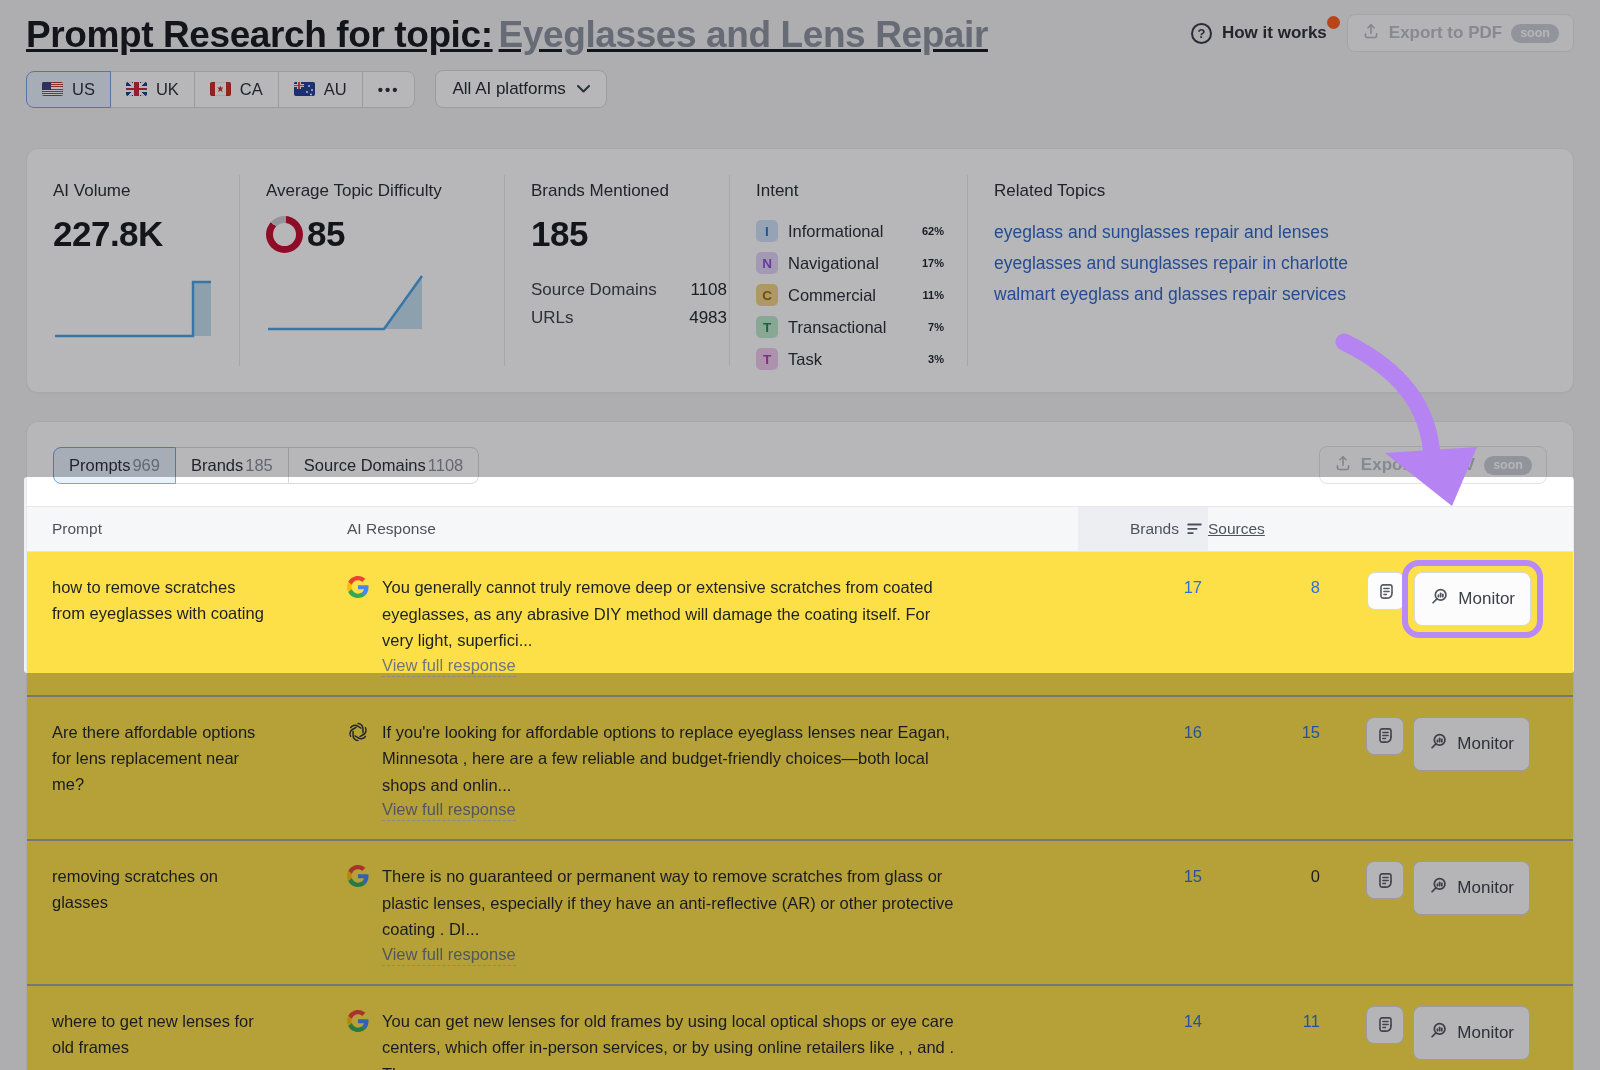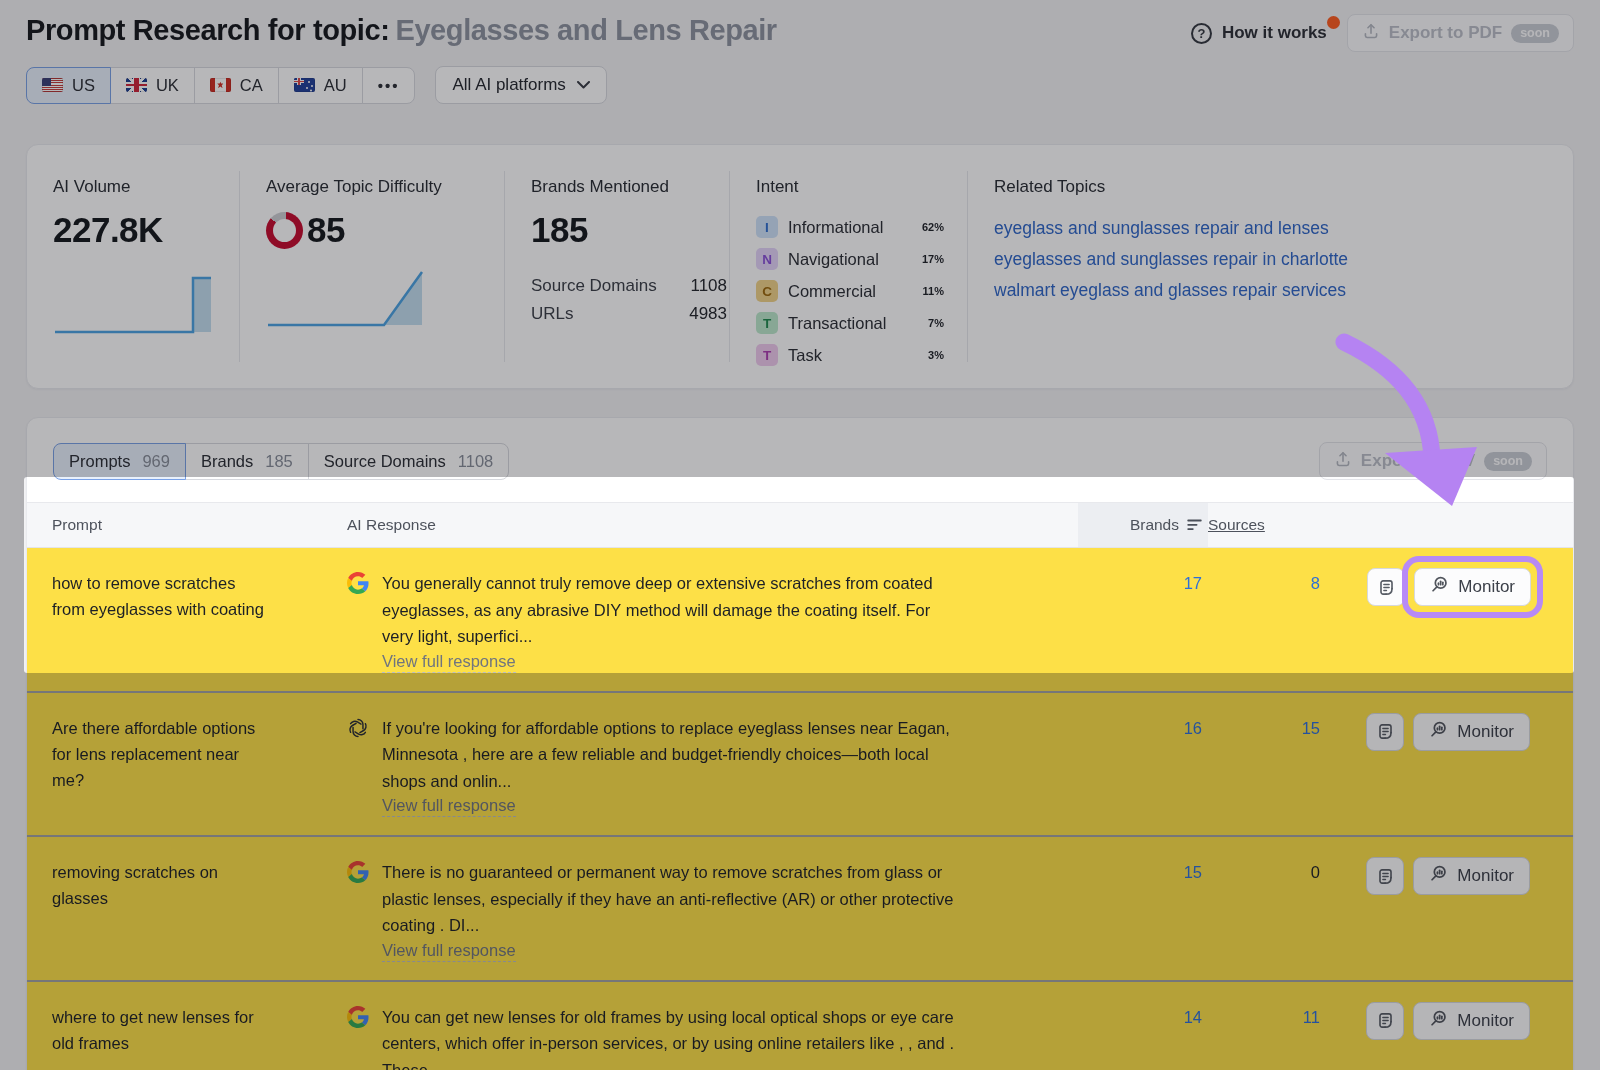--- a/index.html
+++ b/index.html
@@ -7,21 +7,21 @@
   body {
     background:#f2f2f4;
     font-family:"Liberation Sans", sans-serif;
     color:#1d2026;
     position:relative;
   }
   .page { padding:12px 26px 0 26px; position:relative; }
 
   
   .topbar { display:flex; justify-content:space-between; align-items:flex-start; }
-  h1 { font-size:29px; font-weight:700; letter-spacing:-0.4px; color:#15171c; padding-top:2px; }
+  h1 { font-size:37px; font-weight:700; letter-spacing:-0.4px; color:#15171c; padding-top:2px;text-decoration:underline; }
   h1 .topic { color:#8d939f; margin-left:6px; }
   .topbar-right { display:flex; align-items:center; gap:20px; margin-top:2px; }
   .hiw { display:flex; align-items:center; gap:10px; position:relative; cursor:pointer; }
   .q-icon { width:21px; height:21px; border:2px solid #33373f; border-radius:50%;
     display:flex; align-items:center; justify-content:center;
     font-size:13px; font-weight:700; color:#33373f; }
   .hiw-label { font-size:17px; font-weight:700; color:#2b2e35; }
   .hiw-dot { position:absolute; top:-7px; right:-13px; width:13px; height:13px; border-radius:50%; }
   .ghost-btn { display:flex; align-items:center; gap:9px; height:38px; padding:0 14px;
     background:#fbfbfc; border:1px solid #e3e4e9; border-radius:8px;
@@ -95,21 +95,21 @@
     justify-content:center; font-size:13.5px; font-weight:700; flex:none; }
   .iname { margin-left:10px; font-size:16.5px; color:#2a2d34; }
   .ipct { margin-left:auto; font-size:11px; font-weight:700; color:#1e2127; }
   .related-list { margin-top:16px; }
   .rlink { display:block; font-size:17.5px; color:#2e66c8; line-height:31px;
     text-decoration:none; cursor:pointer; width:fit-content; }
 
   
   .list-card { margin-top:28px; min-height:660px; }
   .list-toolbar { display:flex; align-items:center; justify-content:space-between; padding:24px 26px 0 26px; }
-  .tab-btn { gap:12px; }
+  .tab-btn { gap:2px; }
   .tab-count { color:#878d99; }
 
   .grid { display:grid; grid-template-columns:320px 1fr 130px 120px 245px; }
   .thead { margin-top:0; height:46px; align-items:center; background:#f6f7f9;
     border-top:1px solid #e8e9ed; border-bottom:1px solid #e3e4e9;
     font-size:15.5px; color:#4d525c; margin-top:22px; }
   .th-prompt { padding-left:25px; }
   .th-brands { background:#eceef2; height:100%; display:flex; align-items:center;
     justify-content:flex-end; gap:8px; padding-right:6px; cursor:pointer; }
   .th-sources { text-align:left; padding-right:8px;text-decoration:underline; }
@@ -122,21 +122,21 @@
   .view-link { display:inline-block; margin-top:2px; font-size:16.5px; color:#70757f;
     border-bottom:1.5px dashed #b9bdc5; padding-bottom:1px; cursor:pointer; }
   .cell-brands, .cell-sources { text-align:right; font-size:16.5px; line-height:26px; color:#2e6fd8; cursor:pointer; }
   .cell-brands { padding-right:6px; }
   .cell-sources { padding-right:8px; }
   .num-zero { color:#1d2026; cursor:default; }
   .cell-actions { display:flex; justify-content:flex-end; align-items:flex-start;
     gap:9px; padding-right:43px; margin-top:-2px; }
   .icon-btn { width:38px; height:38px; display:flex; align-items:center; justify-content:center;
     background:#fcfcfd; border:1px solid #d6d8dd; border-radius:8px; cursor:pointer; flex:none; }
-  .monitor-btn { display:flex; align-items:center; gap:9px; height:38px; padding:0 15px;
+  .monitor-btn { display:flex; align-items:center; gap:9px; height:54px; padding:0 15px;
     background:#fcfcfd; border:1px solid #d6d8dd; border-radius:8px;
     font-size:17px; color:#3c4049; cursor:pointer; font-family:inherit; flex:none; }
   .ring { border-radius:17px; padding:6px; margin:-12px -13px -12px -12px; }
 
   
   .dim { position:absolute; left:24px; top:477px; width:1550px; height:196px;
     border-radius:3px; box-shadow:0 0 0 3000px rgba(18,18,22,0.30);
     z-index:50; pointer-events:none; }
   .arrow-svg { position:absolute; left:1330px; top:333px; z-index:60; pointer-events:none; }
 </style>

